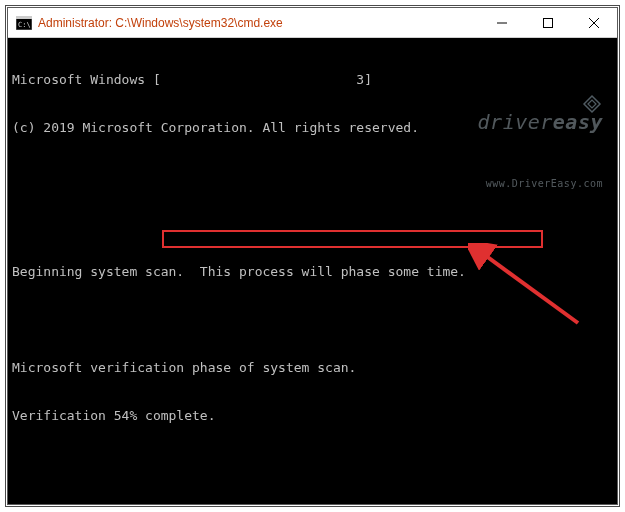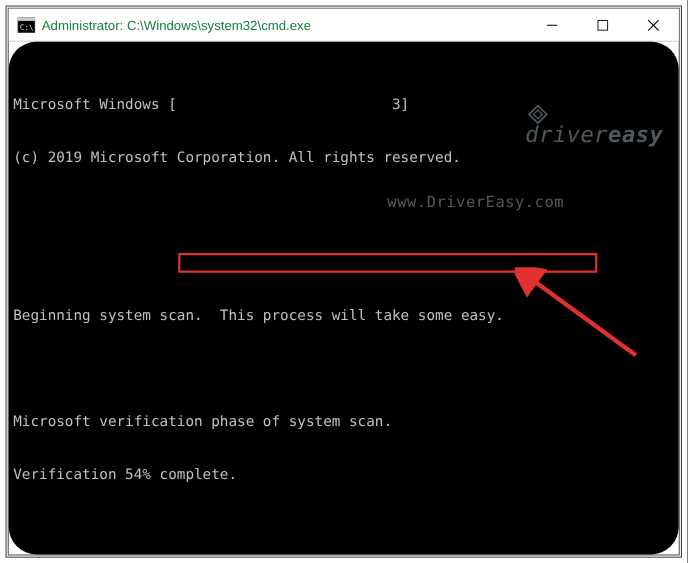--- a/index.html
+++ b/index.html
@@ -35,70 +35,70 @@
     border-bottom: 1px solid #d0d0d0;
   }
   .titlebar .icon {
     width: 16px; height: 16px;
     margin: 0 6px 0 8px;
     display: flex; align-items: center; justify-content: center;
   }
   .cmd-icon-svg { width: 16px; height: 14px; }
   .titlebar .title {
     font-size: 12px;
-    color: #15803d;
+    color: #c2410c;
     flex: 0 1 auto;
     white-space: nowrap;
   }
   .titlebar .spacer { flex: 1; }
   .win-btn {
     width: 46px; height: 30px;
     display: flex; align-items: center; justify-content: center;
     color: #000;
     font-size: 10px;
   }
   .win-btn svg { width: 10px; height: 10px; }
   .console {
     flex: 1;
     background: #000;
     color: #c0c0c0;
     font-family: Consolas, "Lucida Console", monospace;
     font-size: 13px;
     line-height: 16px;
-    padding: 18px 4px;
+    padding: 2px 4px;
     position: relative;
     overflow: hidden;
     white-space: pre-wrap;
-    border-radius: 25px;
   }
   .line { display: block; min-height: 16px; }
   .highlight-box {
     position: absolute;
     border: 2px solid #e03030;
     pointer-events: none;
   }
   .arrow {
     position: absolute;
     pointer-events: none;
   }
   .watermark {
     position: absolute;
     right: 14px; top: 8px;
     color: rgba(180,195,205,0.45);
+    text-align: right;
     pointer-events: none;
   }
   .watermark .wm-logo {
     font-size: 20px;
     font-style: italic;
     font-weight: 600;
     letter-spacing: 0.5px;
   }
   .watermark .wm-logo .thin { font-weight: 300; }
   .watermark .wm-url {
-    font-size: 14px;
+    font-size: 10px;
     letter-spacing: 0.5px;
     margin-top: -2px;
   }
 </style>
 </head>
 <body>
 
 <div class="frame">
   <div class="window">
 
@@ -128,21 +128,21 @@
           <line x1="10" y1="0" x2="0" y2="10" stroke="#000" stroke-width="1"></line>
         </svg>
       </div>
     </div>
 
     <div class="console">
       <span class="line">Microsoft Windows [                         3]</span>
       <span class="line">(c) 2019 Microsoft Corporation. All rights reserved.</span>
       <span class="line"></span>
       <span class="line"></span>
-      <span class="line">Beginning system scan.  This process will take some easy.</span>
+      <span class="line">Beginning system scan.  This process will phase some time.</span>
       <span class="line"></span>
       <span class="line">Microsoft verification phase of system scan.</span>
       <span class="line">Verification 54% complete.</span>
       
       
       
       
 
       <div class="highlight-box" id="hilite" style="left: 154px; top: 192px; width: 381px; height: 18px;"></div>
 

